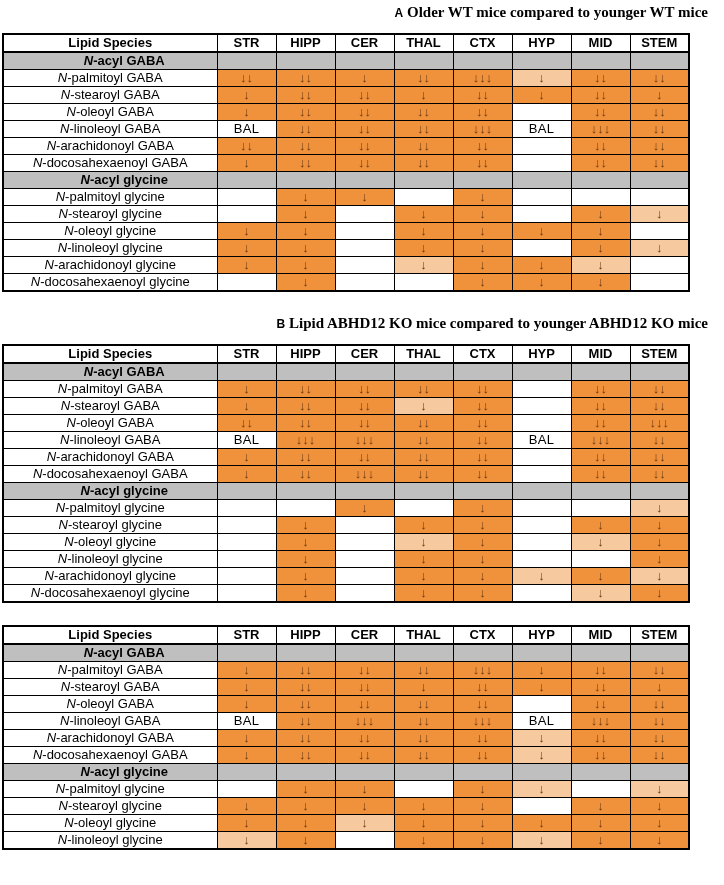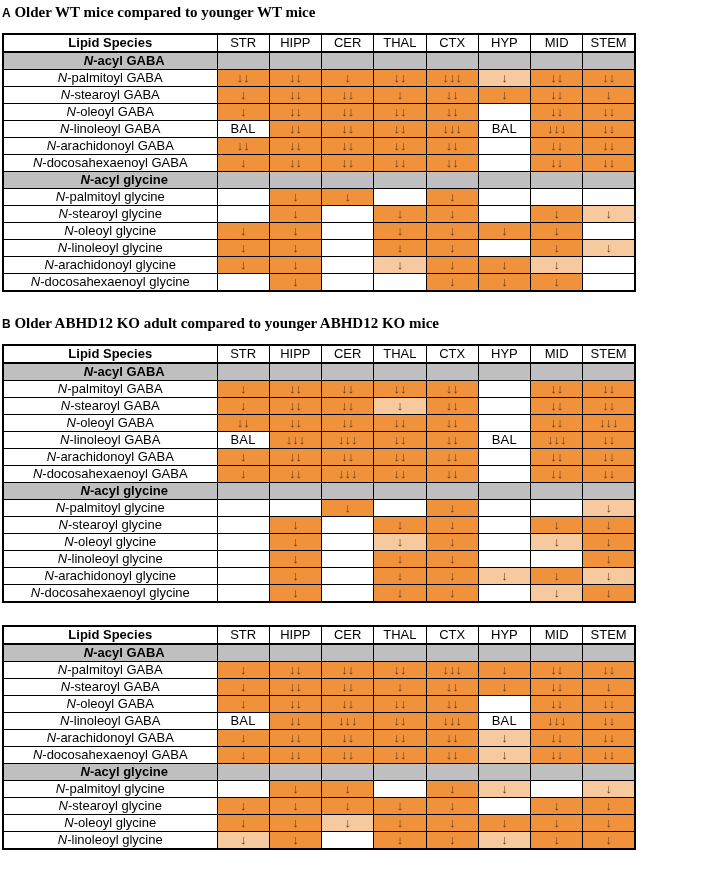--- a/index.html
+++ b/index.html
@@ -17,49 +17,50 @@
   }
   .figure{padding:3px 0 4px 0;}
   .panel + .panel{margin-top:22px;}
   .panel-title{
     margin:0 2px 11px 2px;
     max-width:706px;
     font-family:"Liberation Serif",serif;
     font-weight:bold;
     font-size:15px;
     line-height:1.25;
+    text-align:right;
   }
   .panel-letter{
     font-family:"Liberation Sans",sans-serif;
     font-weight:bold;
     font-size:12px;
   }
   table.data-table{
     border-collapse:collapse;
     table-layout:fixed;
-    width:634px;
+    width:688px;
     margin-left:2px;
     border:2px solid var(--border);
   }
   table.data-table col.label-col{width:214px;}
   table.data-table td,
   table.data-table th{
     border:1px solid var(--border);
     height:16px;
     line-height:16px;
     padding:0;
     text-align:center;
     vertical-align:middle;
     font-size:13px;
     overflow:hidden;
     white-space:nowrap;
   }
   tr.header-row th{
     background:#FFFFFF;
-    font-weight:normal;
+    font-weight:bold;
     border-bottom:2px solid var(--border);
   }
   tr.header-row th.lipid-header{font-weight:bold;}
   tr.section-row td{background:var(--gray);padding-left:28px;}
   td.section-label{font-weight:bold;}
   td.label-cell{
     text-align:left;
     padding-left:5px;
     background:#FFFFFF;
     margin-left:40px;
@@ -262,21 +263,21 @@
             <td class="fill-o arrows">↓</td>
             <td class="fill-o arrows">↓</td>
             <td class="fill-o arrows">↓</td>
             <td class="fill-w"></td>
           </tr>
         </tbody>
       </table>
   </section>
 
   <section class="panel">
-    <p class="panel-title"><span class="panel-letter">B</span> <span>Older ABHD12 KO adult compared to younger ABHD12 KO mice</span></p>
+    <p class="panel-title"><span class="panel-letter">B</span> <span>Lipid ABHD12 KO mice compared to younger ABHD12 KO mice</span></p>
     <table class="data-table">
       <colgroup>
           <col class="label-col">
           <col>
           <col>
           <col>
           <col>
           <col>
           <col>
           <col>

